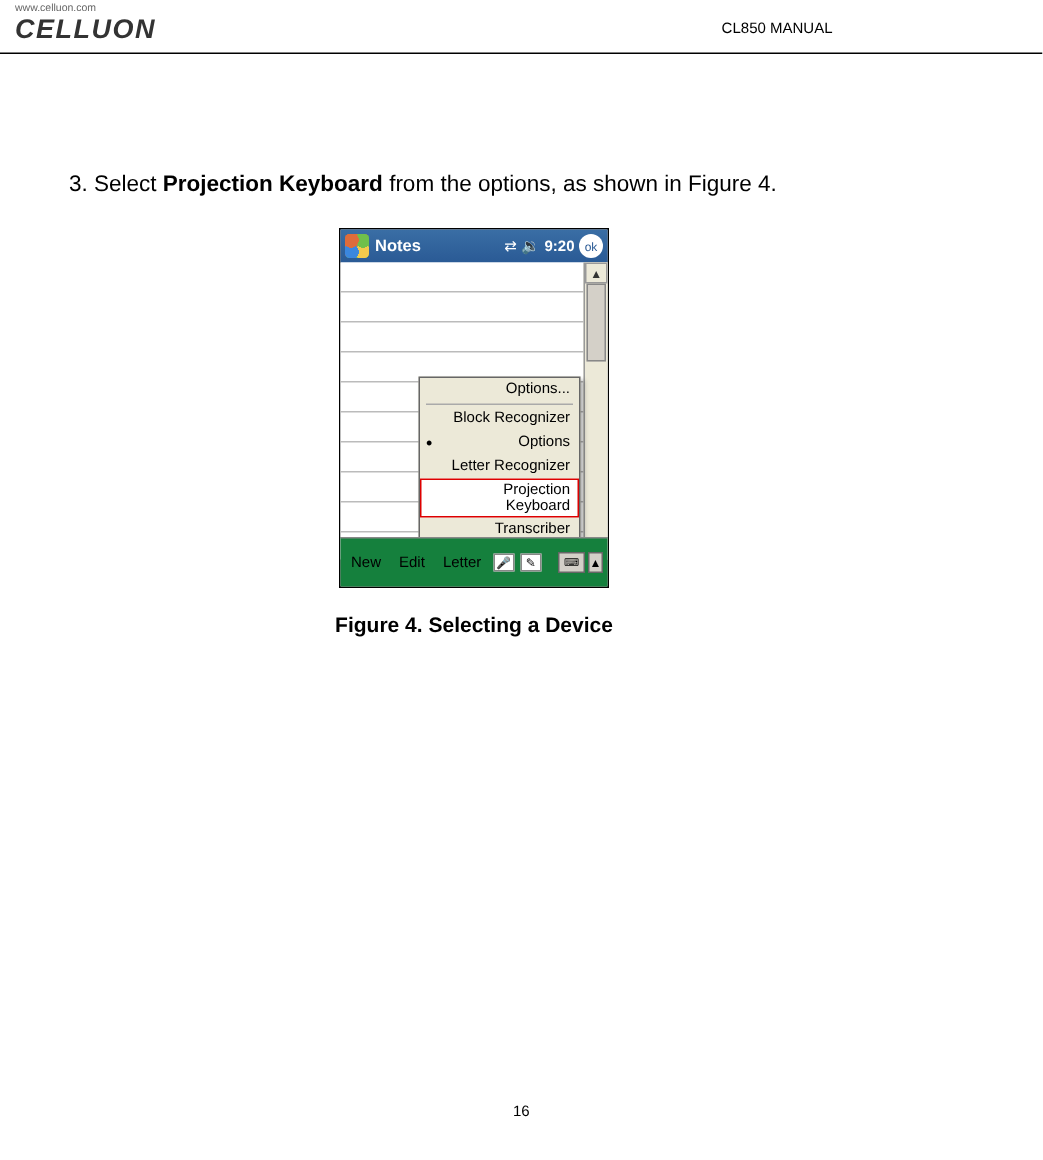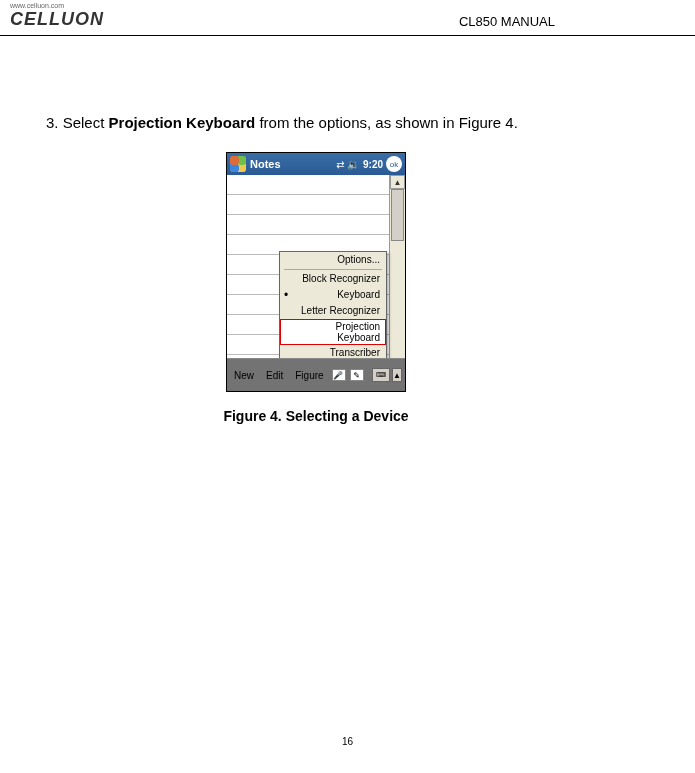--- a/index.html
+++ b/index.html
@@ -2,21 +2,21 @@
 <html><head>
   <meta charset="utf-8">
   <style>
     * { box-sizing: border-box; margin: 0; padding: 0; }
     html, body { width: 695px; height: 773px; background: #fff; font-family: Arial, sans-serif; }
     .page { width: 695px; height: 773px; position: relative; background: #fff; }
     .header { position: absolute; top: 0; left: 0; right: 0; height: 36px; border-bottom: 1.5px solid #000; }
     .logo-area { position: absolute; left: 10px; top: 2px; }
     .logo-url { font-size: 7px; color: #666; }
     .logo-text { font-size: 18px; font-weight: bold; font-style: italic; letter-spacing: 1px; color: #333; font-family: Arial, sans-serif; }
-    .doc-title { position: absolute; right: 140px; top: 14px; font-size: 13px; }
+    .doc-title { position: absolute; right: 140px; top: 14px; font-size: 10px; }
     .content { position: absolute; top: 108px; left: 46px; width: 540px; }
     .instruction { font-size: 15px; line-height: 2; text-align: justify; }
     .bold { font-weight: bold; }
     .screenshot { margin: 14px auto 0; width: 180px; height: 240px; border: 1px solid #000; background: #fff; position: relative; }
     .sc-titlebar { position: absolute; top: 0; left: 0; right: 0; height: 22px; background: linear-gradient(#3a6ea5, #2a5a95); display: flex; align-items: center; padding: 0 3px; }
     .sc-start-icon { width: 16px; height: 16px; background: linear-gradient(135deg, #de6c3b 0 50%, #6fbf4b 50% 100%), linear-gradient(45deg, #3b87de 0 50%, #f2c94c 50% 100%); border-radius: 3px; margin-right: 4px; position: relative; }
     .sc-start-icon::before { content: ""; position: absolute; inset: 0; background: radial-gradient(circle at 25% 25%, #de6c3b 0 30%, transparent 31%),
       radial-gradient(circle at 75% 25%, #6fbf4b 0 30%, transparent 31%),
       radial-gradient(circle at 25% 75%, #3b87de 0 30%, transparent 31%),
       radial-gradient(circle at 75% 75%, #f2c94c 0 30%, transparent 31%); border-radius: 3px; }
@@ -29,21 +29,21 @@
     .sc-line { height: 20px; border-bottom: 1px solid #bbb; width: 162px; }
     .sc-scrollbar { position: absolute; top: 22px; right: 0; width: 16px; bottom: 18px; background: #ece9d8; border-left: 1px solid #999; }
     .sc-sb-up, .sc-sb-down { height: 14px; background: #ece9d8; border: 1px solid #999; display: flex; align-items: center; justify-content: center; font-size: 8px; color: #333; }
     .sc-sb-down { position: absolute; bottom: 0; left: 0; right: 0; }
     .sc-sb-thumb { position: absolute; top: 14px; left: 1px; right: 1px; height: 52px; background: #d4d0c8; border: 1px solid #888; }
     .sc-menu { position: absolute; top: 98px; right: 18px; width: 108px; background: #ece9d8; border: 1px solid #666; box-shadow: 2px 2px 3px rgba(0,0,0,0.3); font-size: 10px; text-align: right; }
     .sc-menu-item { padding: 2px 6px 2px 14px; position: relative; border-bottom: 1px solid transparent; }
     .sc-menu-sep { height: 1px; border-top: 1px solid #aaa; margin: 1px 4px; }
     .sc-menu-item.selected::before { content: "•"; position: absolute; left: 4px; top: 1px; font-size: 12px; }
     .sc-menu-item.highlight { background: #fff; border: 1.5px solid #d00; padding: 1px 5px 1px 13px; }
-    .sc-bottombar { position: absolute; bottom: 0; left: 0; right: 0; height: 33px; background: #737373; border-top: 1px solid #888; display: flex; align-items: center; font-size: 10px; padding: 12px 3px; gap: 4px; }
+    .sc-bottombar { position: absolute; bottom: 0; left: 0; right: 0; height: 33px; background: #15803d; border-top: 1px solid #888; display: flex; align-items: center; font-size: 10px; padding: 12px 3px; gap: 4px; }
     .sc-bb-item { padding: 0 4px; }
     .sc-bb-icon { width: 14px; height: 12px; border: 1px solid #888; background: #fff; display: flex; align-items: center; justify-content: center; font-size: 8px; }
     .sc-bb-right { margin-left: auto; display: flex; gap: 2px; }
     .sc-bb-kbd { width: 18px; height: 14px; border: 1px solid #666; background: #d4d0c8; display: flex; align-items: center; justify-content: center; font-size: 7px; }
     .sc-bb-arrow { width: 10px; height: 14px; border: 1px solid #666; background: #d4d0c8; display: flex; align-items: center; justify-content: center; font-size: 8px; }
     .figure-caption { text-align: center; font-weight: bold; font-size: 14px; margin-top: 16px; }
     .page-number { position: absolute; bottom: 26px; left: 50%; transform: translateX(-50%); font-size: 10px; }
     .screenshot-wrap { display: flex; justify-content: center; width: 100%; }
   </style>
 </head>
@@ -89,30 +89,30 @@
         <div class="sc-scrollbar">
           <div class="sc-sb-up">▲</div>
           <div class="sc-sb-thumb"></div>
           <div class="sc-sb-down">▼</div>
         </div>
 
         <div class="sc-menu">
           <div class="sc-menu-item">Options...</div>
           <div class="sc-menu-sep"></div>
           <div class="sc-menu-item">Block Recognizer</div>
-          <div class="sc-menu-item selected">Keyboard</div>
+          <div class="sc-menu-item selected">Options</div>
           <div class="sc-menu-item">Letter Recognizer</div>
           <div class="sc-menu-item highlight">Projection Keyboard</div>
           <div class="sc-menu-item">Transcriber</div>
         </div>
 
         <div class="sc-bottombar">
           <span class="sc-bb-item">New</span>
           <span class="sc-bb-item">Edit</span>
-          <span class="sc-bb-item">Figure</span>
+          <span class="sc-bb-item">Letter</span>
           <span class="sc-bb-icon">🎤</span>
           <span class="sc-bb-icon">✎</span>
           <span class="sc-bb-right">
             <span class="sc-bb-kbd">⌨</span>
             <span class="sc-bb-arrow">▲</span>
           </span>
         </div>
       </div>
     </div>
 

